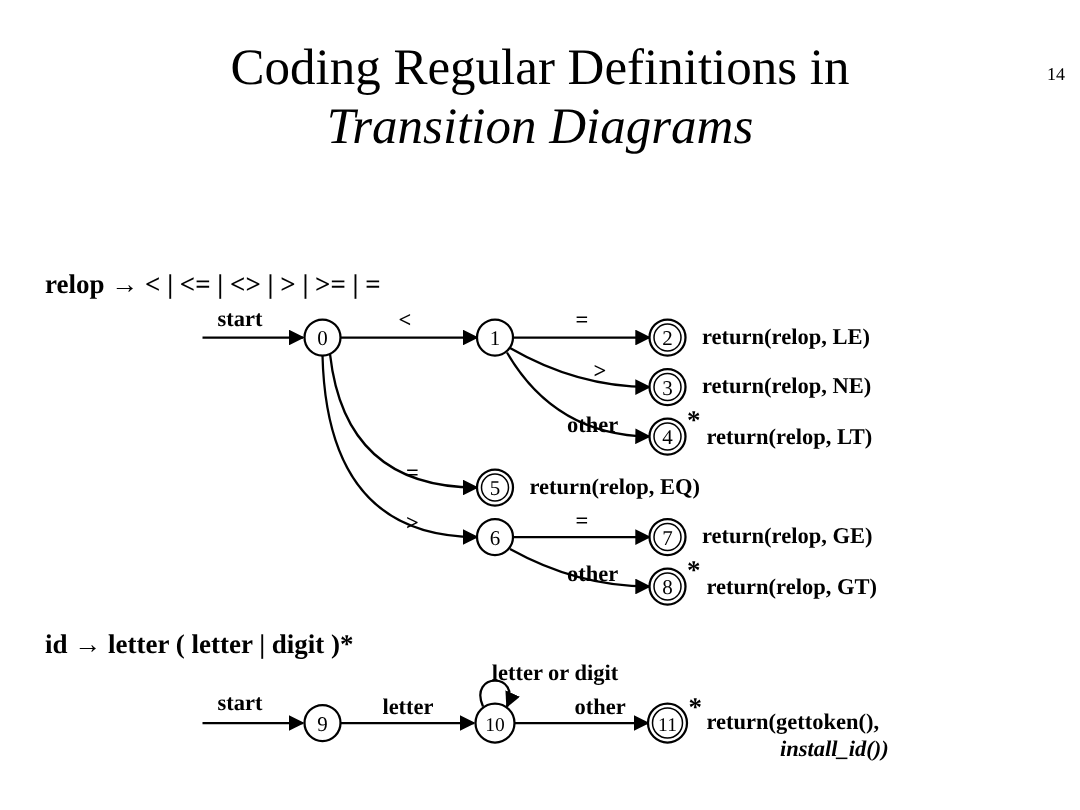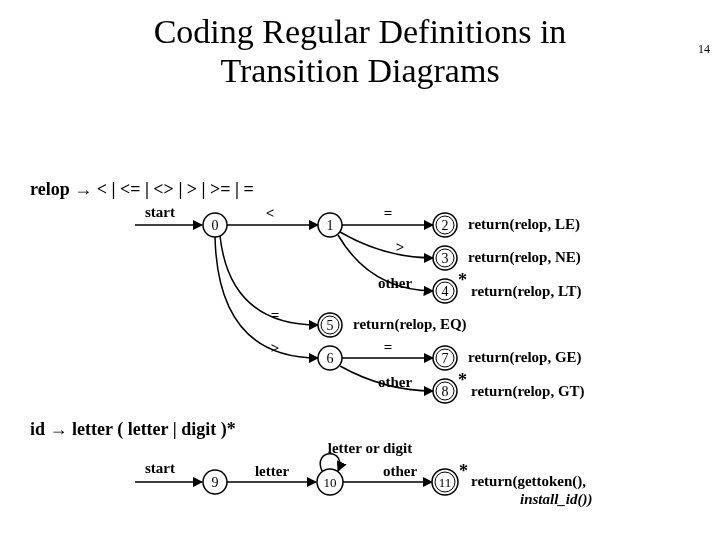--- a/index.html
+++ b/index.html
@@ -15,23 +15,24 @@
     position: absolute;
     top: 6px;
     right: 10px;
     font-size: 12px;
     margin-top: 36px;
   }
   .title {
     text-align: center;
     font-size: 34px;
     line-height: 1.15;
-    margin-top: 12px;
+    margin-top: 26px;
   }
   .title .line2 {
+    font-style: italic;
   }
   .stage {
     position: absolute;
     left: 0;
     top: 0;
     width: 720px;
     height: 540px;
   }
   svg text {
     font-family: "Times New Roman", Times, serif;

